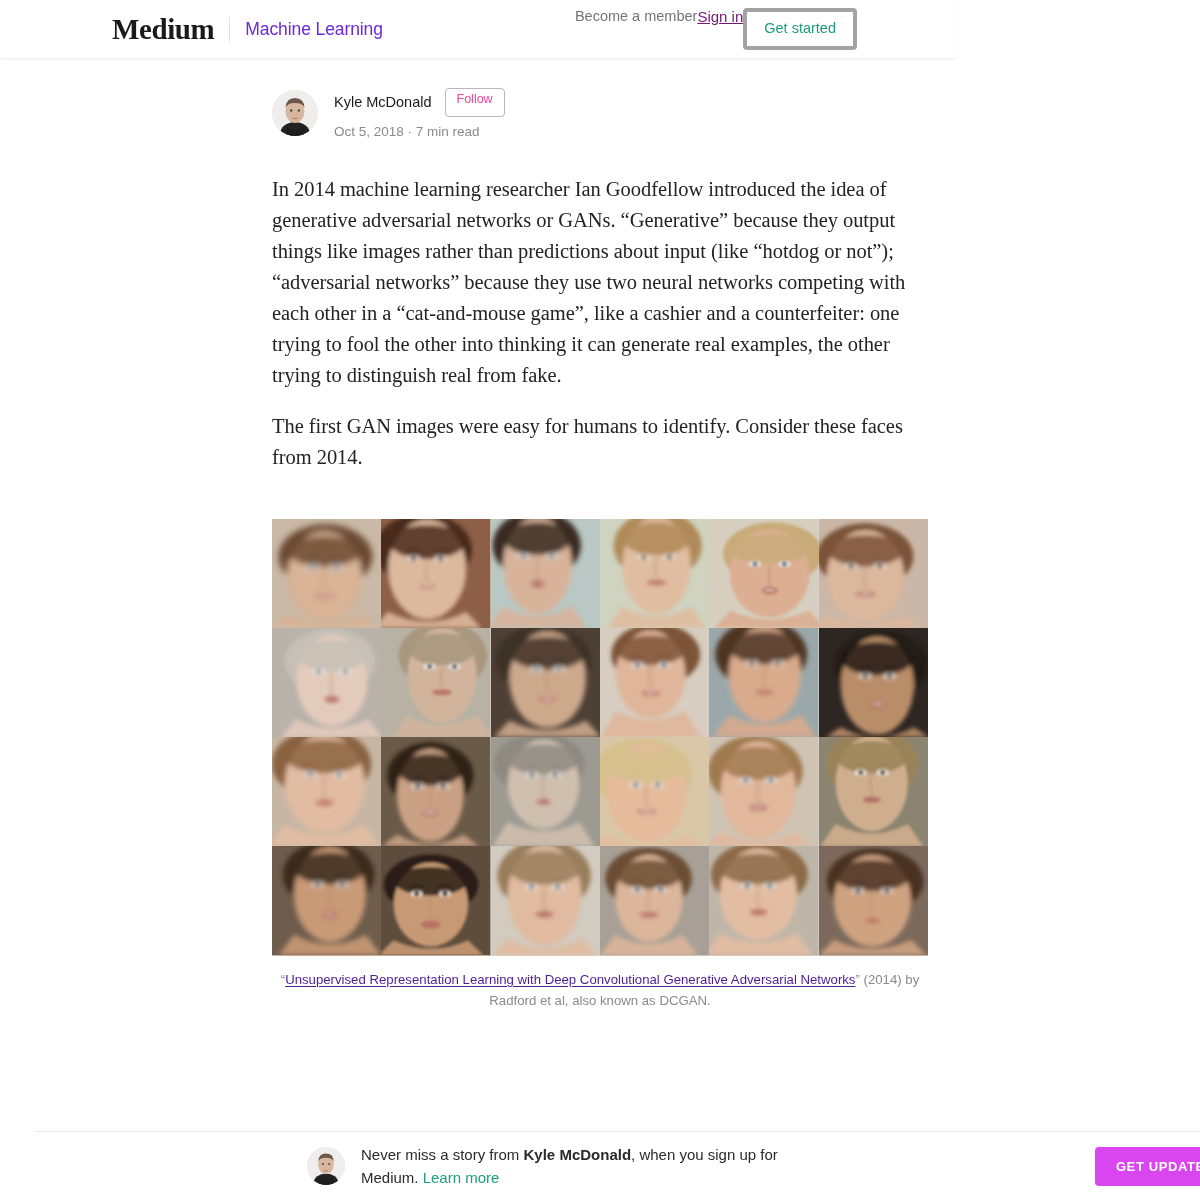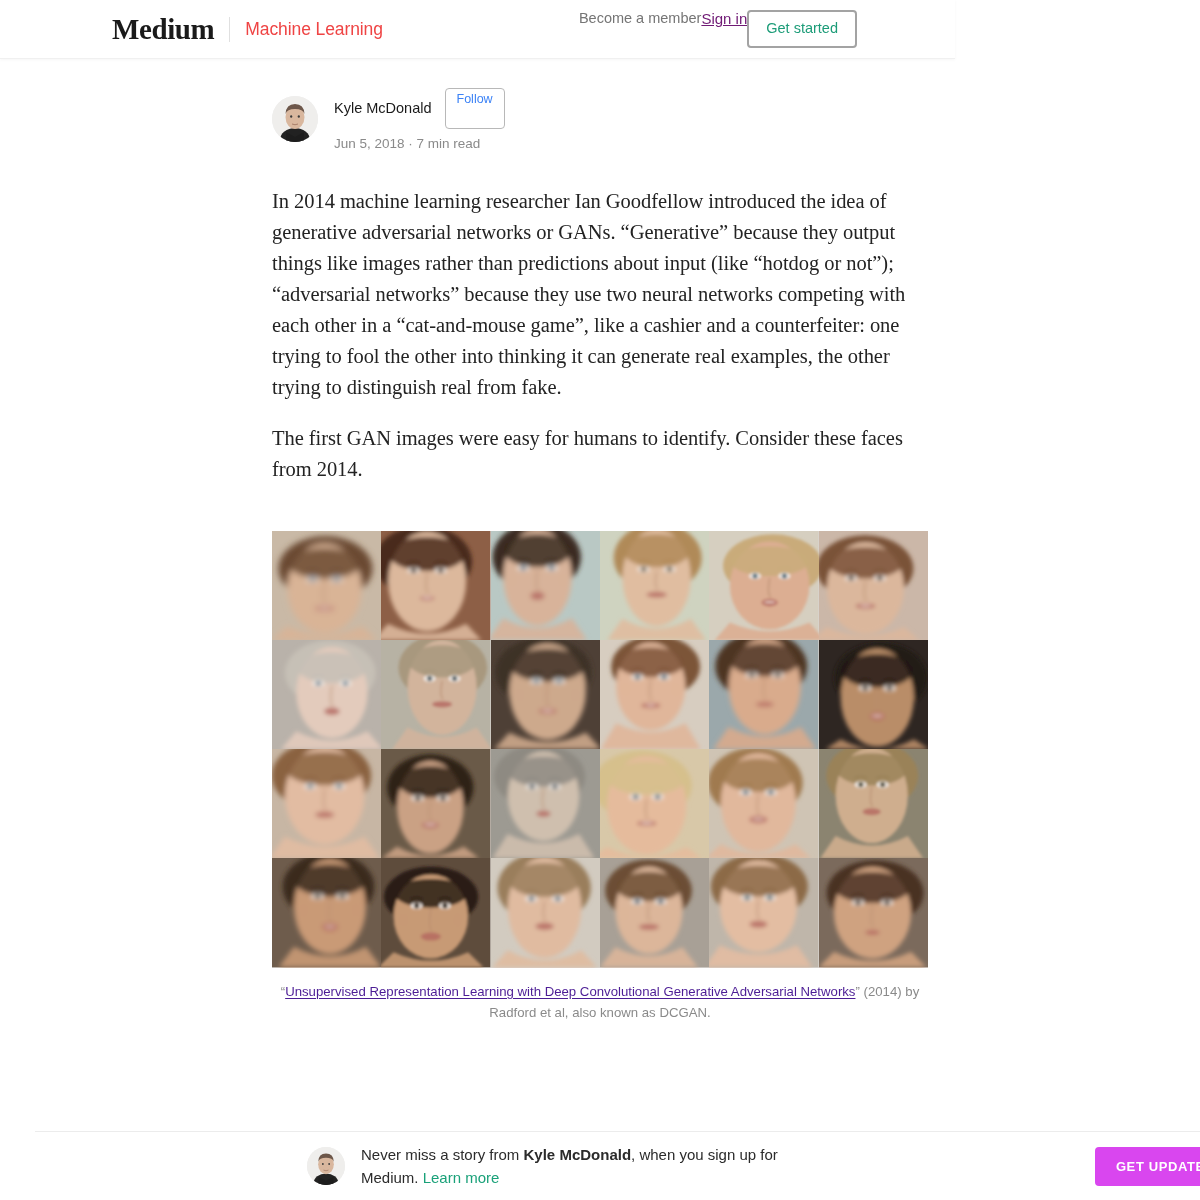--- a/index.html
+++ b/index.html
@@ -29,31 +29,31 @@
     font-size: 29px;
     color: #1a1a1a;
     letter-spacing: -0.4px;
     line-height: 1;
   }
   .brand-divider {
     width: 1px; height: 25px; background: #e0e0e0;
     margin: 0 15px;
   }
   .pub-name {
-    font-size: 17.5px; color: #ef4444; letter-spacing: -0.1px;
+    font-size: 17.5px; color: #6d28d9; letter-spacing: -0.1px;
   }
   .header-actions {
     margin-left: auto; margin-right: 98px;
     display: flex; 
   }
   .become-member { font-size: 14.5px; color: #757575; white-space: nowrap; }
   .sign-in { font-size: 15px; color: #701a75; white-space: nowrap; text-decoration: underline; }
   .get-started-btn {
     font-size: 14.5px; color: #1c9c78;
-    border: 2px solid #a3a3a3; border-radius: 4px;
+    border: 4px solid #a3a3a3; border-radius: 4px;
     padding: 9px 17px 10px 17px; background: transparent;
     white-space: nowrap; line-height: 1;
   }
 
   
   .article { position: absolute; top: 59px; left: 0; width: 1200px; }
   .content-col { width: 656px; margin-left: 272px; }
 
   .post-title {
     font-family: "Liberation Serif", serif;
@@ -72,23 +72,23 @@
     width: 46px; height: 46px; border-radius: 50%;
     background: #efefef; overflow: hidden; flex: none;
     position: relative;
   }
   .avatar svg { display: block; width: 46px; height: 46px; }
   .byline-text { margin-left: 16px; }
   .byline-row1 { display: flex; align-items: center; }
   .author-name { font-size: 14.5px; color: #1a1a1a; }
   .follow-btn {
     margin-left: 13px;
-    font-size: 12.5px; color: #3b82f6;
+    font-size: 12.5px; color: #ec4899;
     border: 1px solid #b8b8b8; border-radius: 4px;
-    padding: 3px 11px 20px 11px; background: transparent; line-height: 1.25;
+    padding: 3px 11px 8px 11px; background: transparent; line-height: 1.25;
     white-space: nowrap;
   }
   .byline-row2 { font-size: 13.5px; color: #8a8a8a; margin-top: 7px; }
 
   
   .para {
     font-family: "Liberation Serif", serif;
     font-size: 20.5px; line-height: 31px;
     color: #232323; letter-spacing: -0.05px;
     margin: 0;
@@ -183,21 +183,21 @@
             <ellipse cx="19.2" cy="20.5" rx="1.1" ry="1.2" fill="#3b3b3b"></ellipse>
             <ellipse cx="26.8" cy="20.5" rx="1.1" ry="1.2" fill="#3b3b3b"></ellipse>
             <path d="M20 28 Q23 29.5 26 28" stroke="#a87f6a" stroke-width="1" fill="none"></path>
           </svg>
         </div>
         <div class="byline-text">
           <div class="byline-row1">
             <span class="author-name">Kyle McDonald</span>
             <span class="follow-btn">Follow</span>
           </div>
-          <div class="byline-row2">Jun 5, 2018 · 7 min read</div>
+          <div class="byline-row2">Oct 5, 2018 · 7 min read</div>
         </div>
       </div>
 
       <p class="para p1"><span>In 2014 machine learning researcher Ian Goodfellow introduced the idea of </span><a class="ilink">generative adversarial networks</a><span> or GANs. “Generative” because they output things like images rather than predictions about input (like “hotdog or not”); “adversarial networks” because they use two neural networks competing with each other in a “</span><a class="ilink">cat-and-mouse game</a><span>”, like a cashier and a counterfeiter: one trying to fool the other into thinking it can generate real examples, the other trying to distinguish real from fake.</span></p>
 
       <p class="para p2"><span>The first GAN images were easy for humans to identify. Consider </span><a class="ilink">these faces from 2014</a><span>.</span></p>
 
       <div class="figure">
         <div class="face-grid" id="face-grid">
             <div class="tile">

